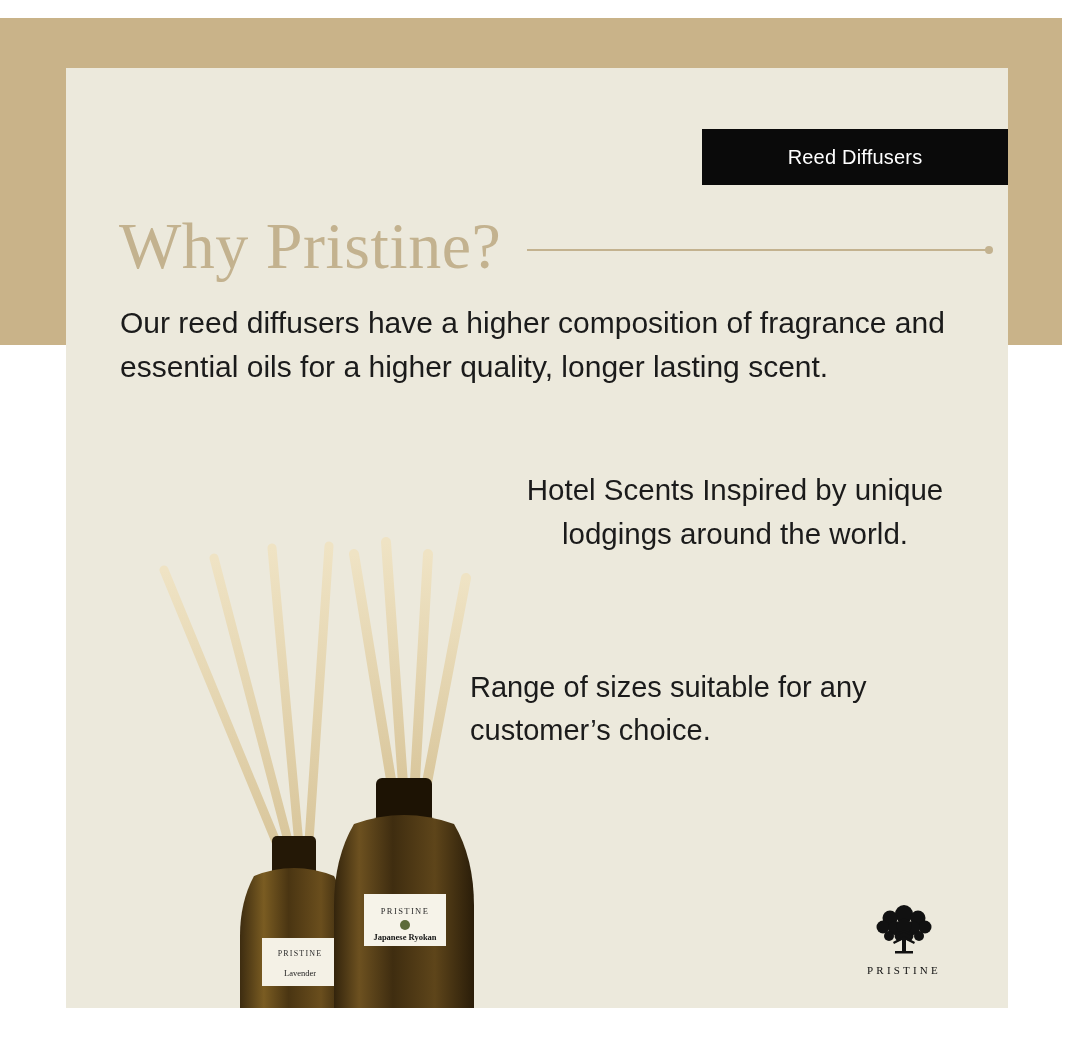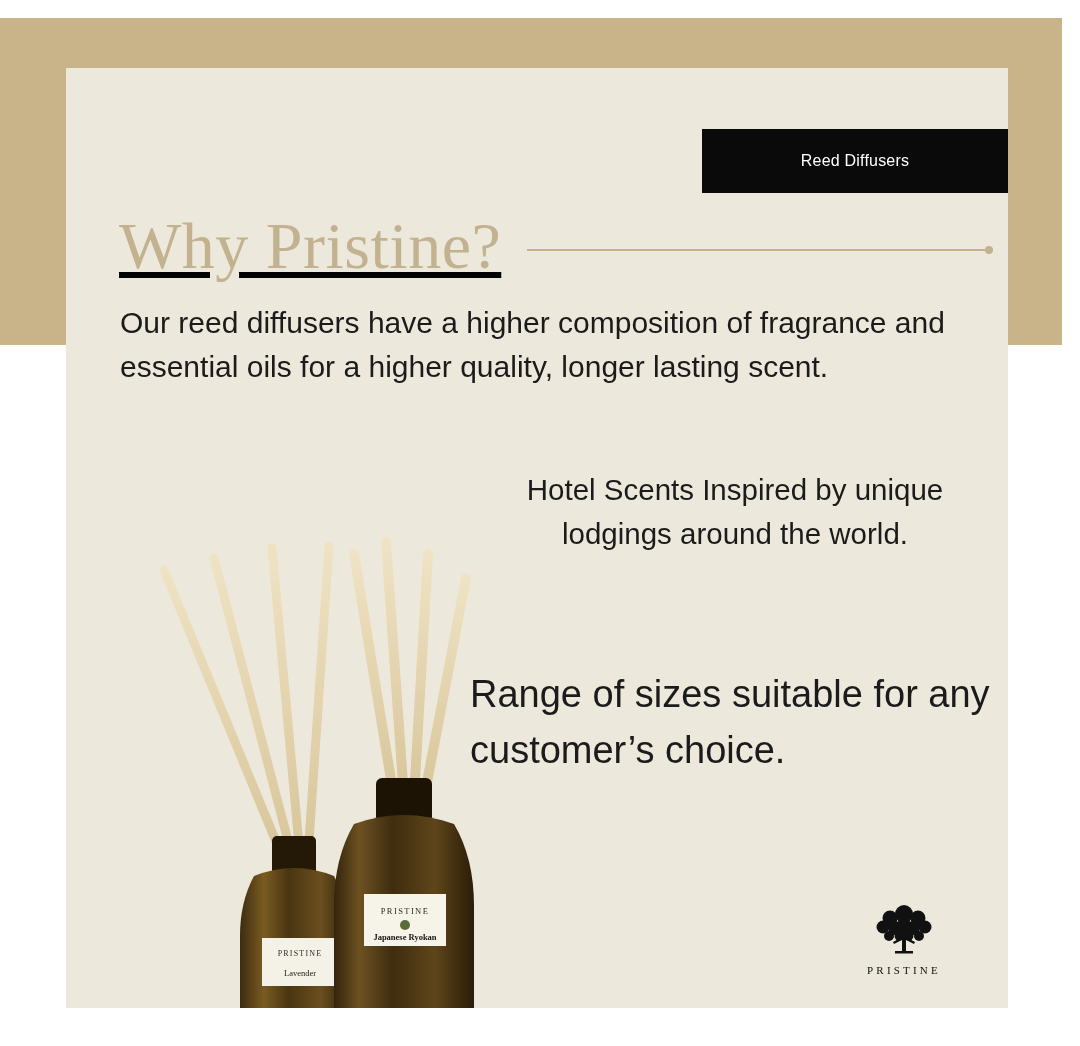--- a/index.html
+++ b/index.html
@@ -53,40 +53,39 @@
     width: 942px;
     height: 940px;
     background: #ece9dc;
   }
   
   .tag {
     position: absolute;
     right: 0px;
     top: 61px;
     width: 306px;
-    height: 64px;
+    height: 56px;
     background: #0a0a0a;
     color: #ffffff;
-    font-size: 16px;
+    font-size: 20px;
     letter-spacing: 0.2px;
     display: flex;
     align-items: center;
     justify-content: center;
     font-family: "Liberation Sans", sans-serif;
   }
   
   .heading-row {
     position: absolute;
     left: 53px;
     top: 135px;
     width: 870px;
     height: 85px;
     display: flex;
     align-items: center;
-    text-decoration: underline;
   }
   .heading {
     font-family: "Liberation Serif", serif;
     font-size: 66px;
     color: #c3b28f;
     letter-spacing: 0.5px;
     white-space: nowrap;
     line-height: 1;
   }
   .heading-rule {
@@ -126,21 +125,21 @@
     font-size: 29.5px;
     line-height: 1.48;
     color: #1b1b1b;
     text-align: center;
   }
   .point-2 {
     position: absolute;
     left: 404px;
     top: 598px;
     width: 520px;
-    font-size: 38px;
+    font-size: 29px;
     line-height: 1.48;
     color: #1b1b1b;
   }
   
   .product {
     position: absolute;
     left: 20px;
     top: 370px;
     width: 420px;
     height: 570px;

